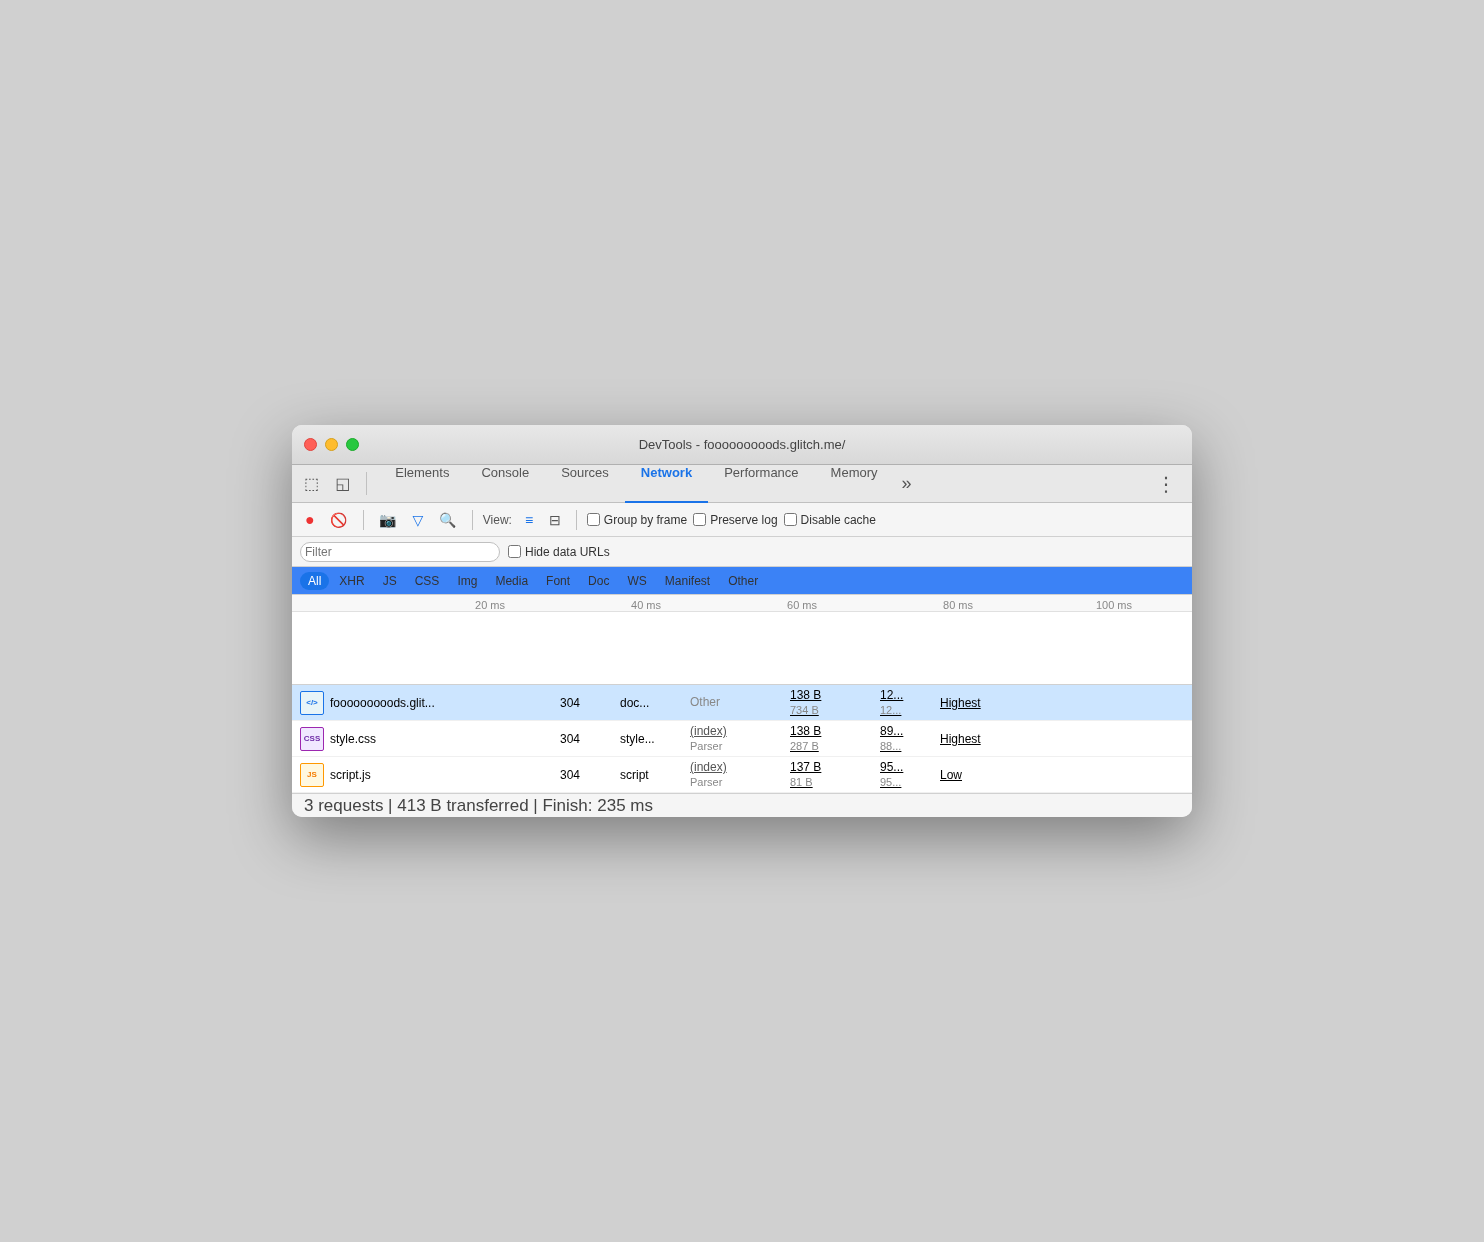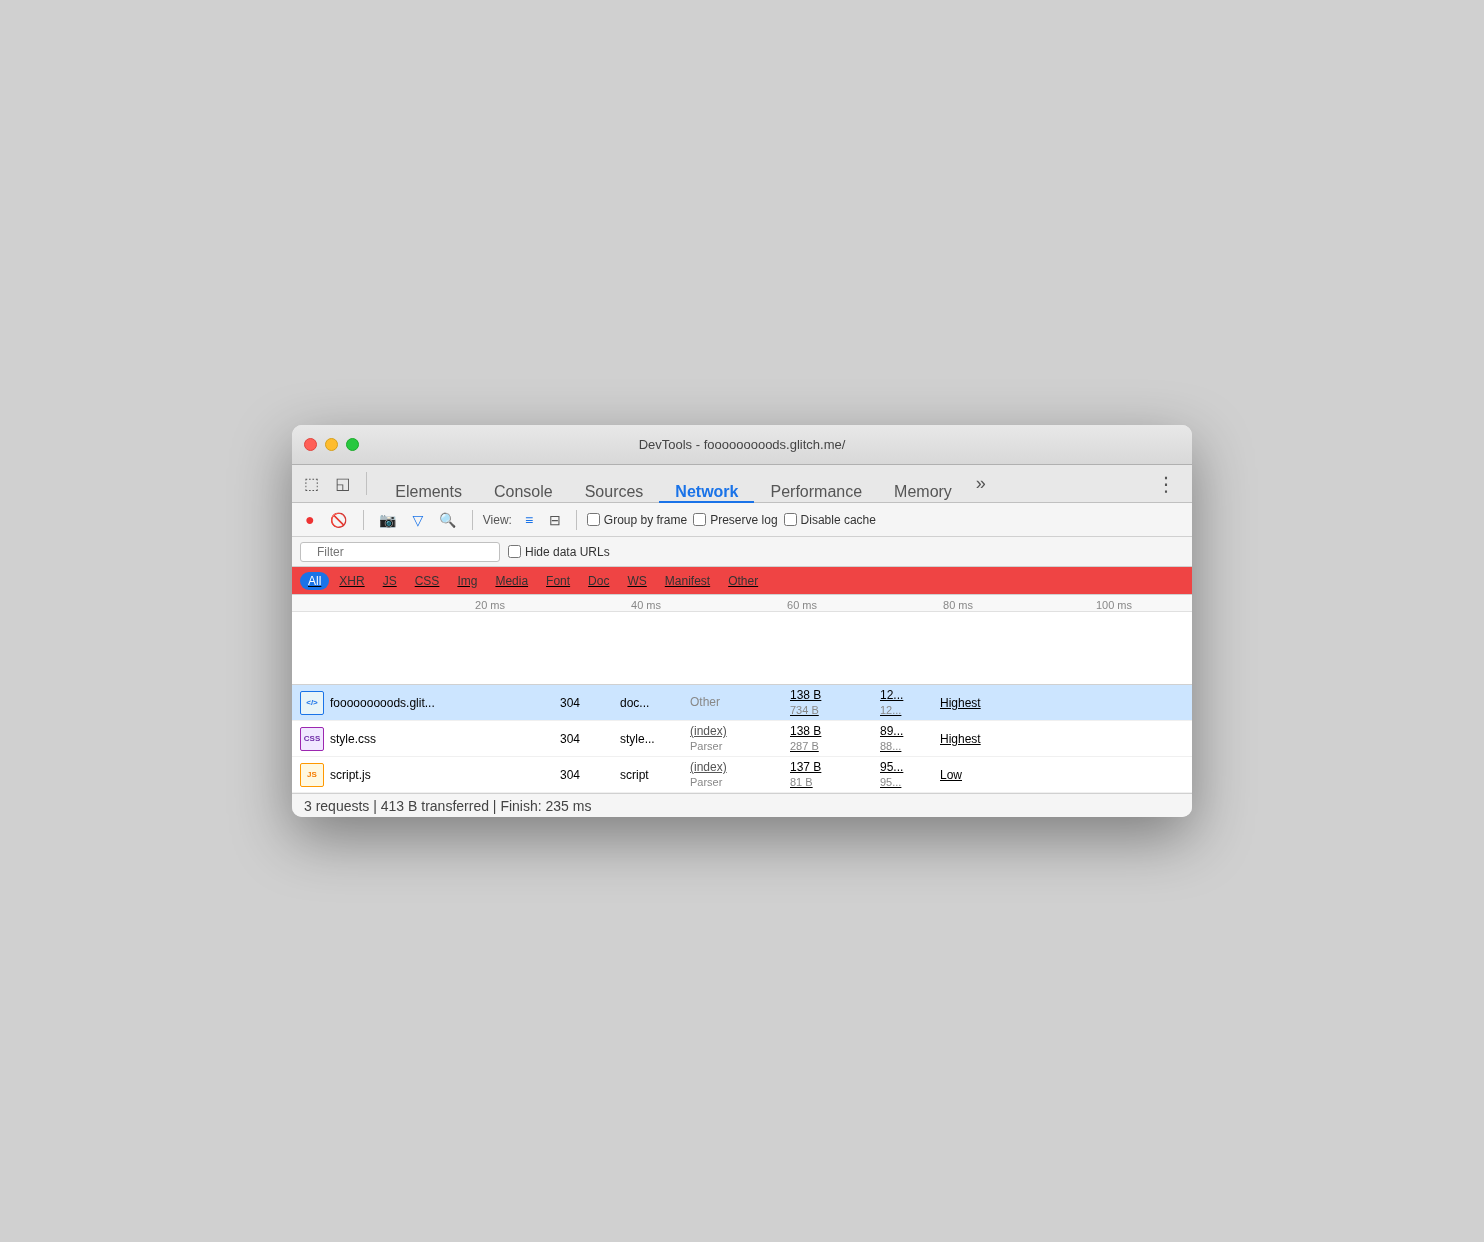--- a/index.html
+++ b/index.html
@@ -81,22 +81,22 @@
     }
     .tabs {
       display: flex;
       align-items: center;
       flex: 1;
     }
     .tab {
       padding: 0 16px;
       height: 38px;
       display: flex;
-      align-items: flex-end;
-      font-size: 16px;
+      align-items: flex-start;
+      font-size: 13px;
       color: #555;
       cursor: pointer;
       border-bottom: 2px solid transparent;
       white-space: nowrap;
     }
     .tab.active {
       color: #1a73e8;
       border-bottom: 2px solid #1a73e8;
       font-weight: 700;
     }
@@ -161,44 +161,43 @@
       background: #f5f5f5;
       border-bottom: 1px solid #d0d0d0;
       display: flex;
       align-items: center;
       height: 30px;
       padding: 0 8px;
       gap: 8px;
     }
     .filter-input {
       border: 1px solid #c0c0c0;
-      border-radius: 3px;
-      padding: 2px 16px;
+      border-radius: 10px;
+      padding: 2px 4px;
       font-size: 12px;
       width: 200px;
       background: white;
     }
     .filter-checkbox-group {
       display: flex;
       align-items: center;
       gap: 4px;
       font-size: 12px;
       color: #333;
     }
 
     
     .type-filters {
-      background: #ef4444;
+      background: #3b82f6;
       border-bottom: 1px solid #d0d0d0;
       display: flex;
       align-items: center;
       height: 28px;
       padding: 0 8px;
       gap: 2px;
-      text-decoration: underline;
     }
     .type-btn {
       padding: 2px 8px;
       font-size: 12px;
       color: #333;
       cursor: pointer;
       border-radius: 3px;
       border: none;
       background: none;
     }
@@ -320,21 +319,21 @@
     .initiator-pair .secondary { color: #888; font-size: 11px; }
 
     
     .statusbar {
       background: #f5f5f5;
       border-top: 1px solid #d0d0d0;
       height: 24px;
       display: flex;
       align-items: center;
       padding: 0 12px;
-      font-size: 14px;
+      font-size: 17px;
       color: #444;
     }
 
     .panel-container {
       position: relative;
     }
   </style>
 </head>
 <body>
 

